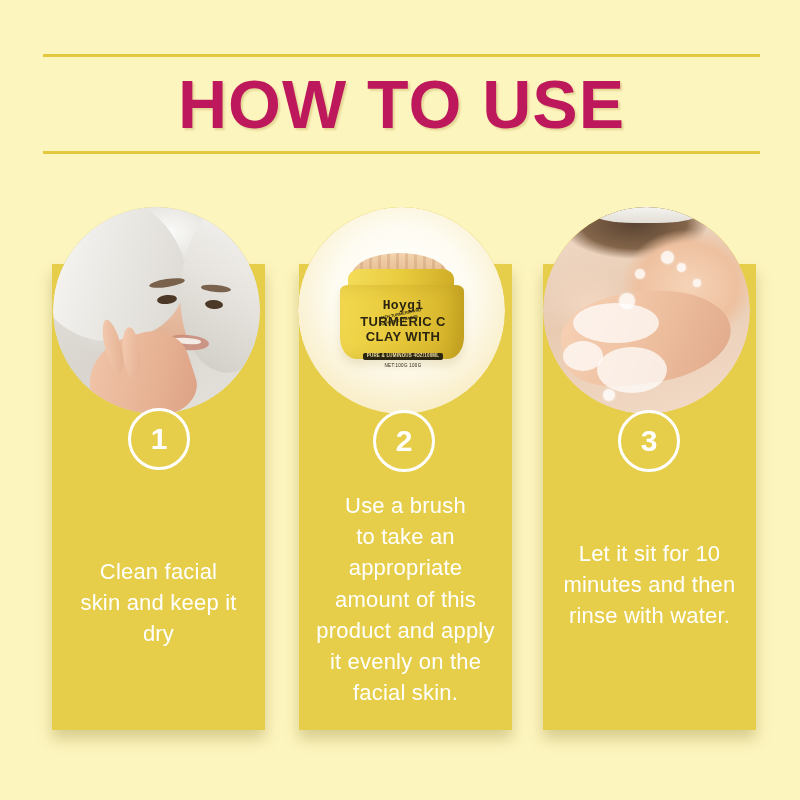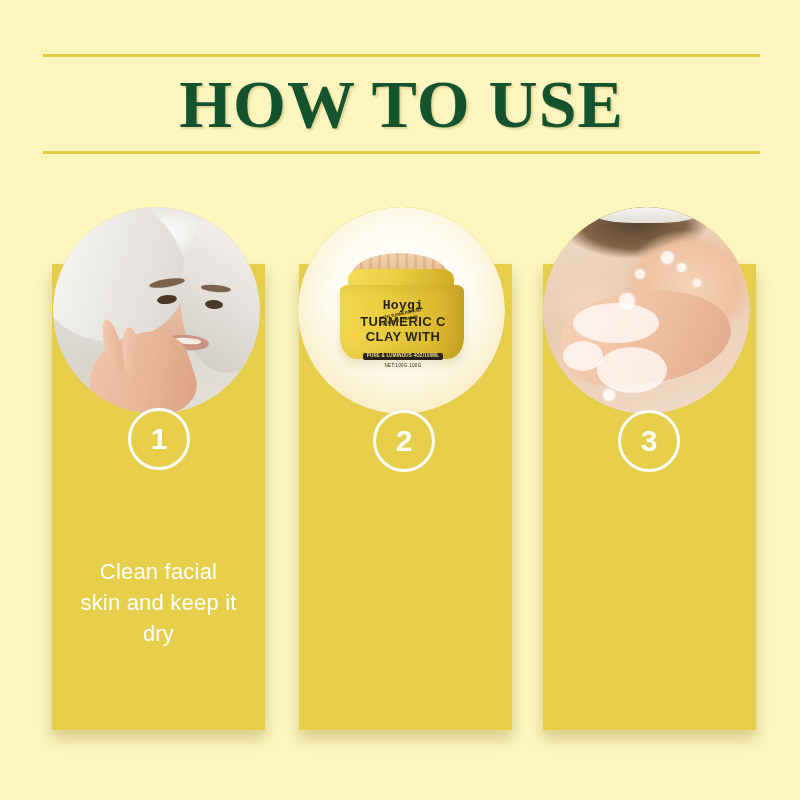--- a/index.html
+++ b/index.html
@@ -34,25 +34,25 @@
   .rule.bottom { bottom: 0; }
   #title {
     position: absolute;
     left: 0;
     top: 0;
     width: 100%;
     height: 100%;
     display: flex;
     align-items: center;
     justify-content: center;
-    font-family: Liberation Serif, serif;
+    font-family: Liberation Sans, sans-serif;
     font-weight: bold;
     font-size: 68px;
     letter-spacing: 1px;
-    color: #14532d;
+    color: #be185d;
     text-shadow: 2px 2px 2px rgba(150,120,30,0.25);
     white-space: nowrap;
     line-height: 1;
   }
 
   
   #cards {
     position: absolute;
     left: 0;
     top: 0;
@@ -390,34 +390,44 @@
           <div class="tagline">PURE &amp; LUMINOUS  4OZ/100ML</div>
           <div class="netwt">NET:100G 100G</div>
         </div>
         <div class="sub-claim">WITH TURMERIC
 AND CITRUS
 EXTRACTS</div>
       </div>
     </div>
   </div>
   <div class="badge n2">2</div>
+  <div class="caption t2">Use a brush
+to take an
+appropriate
+amount of this
+product and apply
+it evenly on the
+facial skin.</div>
 
   <div class="card c3"></div>
   <div class="photo p3">
     <div class="inner">
       <div class="img3">
         <div class="hairband"></div>
         <div class="hand3"></div>
         <div class="splash" style="left:30px;top:96px;width:86px;height:40px;"></div>
         <div class="splash" style="left:54px;top:140px;width:70px;height:46px;"></div>
         <div class="splash" style="left:20px;top:134px;width:40px;height:30px;"></div>
         <div class="drop" style="left:118px;top:44px;width:13px;height:13px;"></div>
         <div class="drop" style="left:134px;top:56px;width:9px;height:9px;"></div>
         <div class="drop" style="left:92px;top:62px;width:10px;height:10px;"></div>
         <div class="drop" style="left:76px;top:86px;width:16px;height:16px;"></div>
         <div class="drop" style="left:150px;top:72px;width:8px;height:8px;"></div>
         <div class="drop" style="left:60px;top:182px;width:12px;height:12px;"></div>
       </div>
     </div>
   </div>
   <div class="badge n3">3</div>
+  <div class="caption t3">Let it sit for 10
+minutes and then
+rinse with water.</div>
 
 </div>
 
 </body></html>

